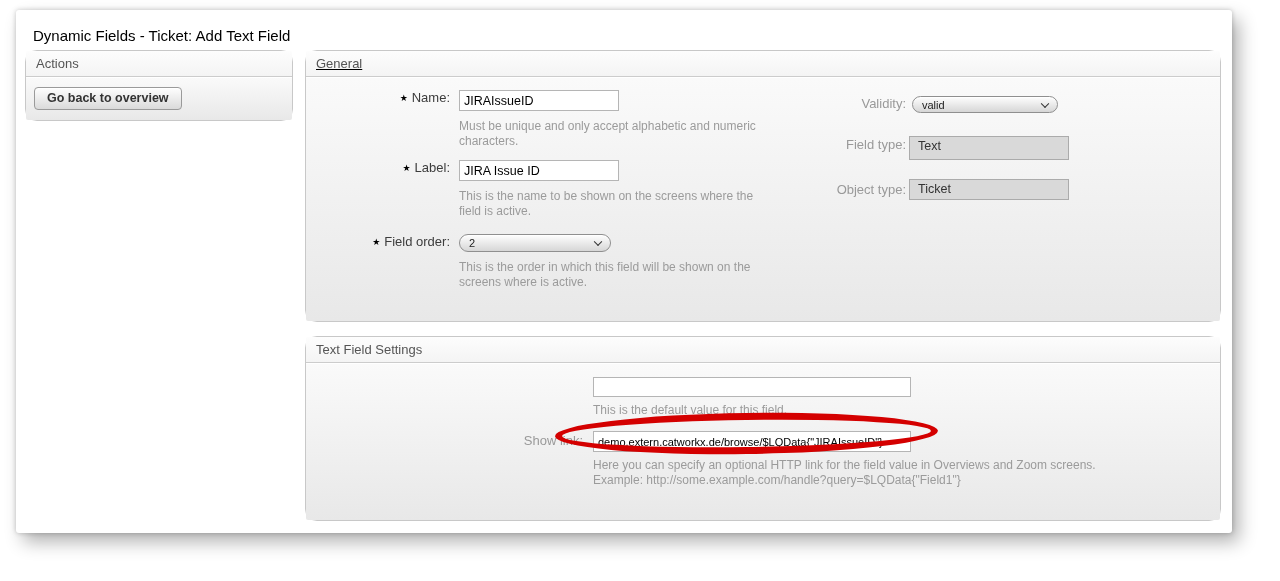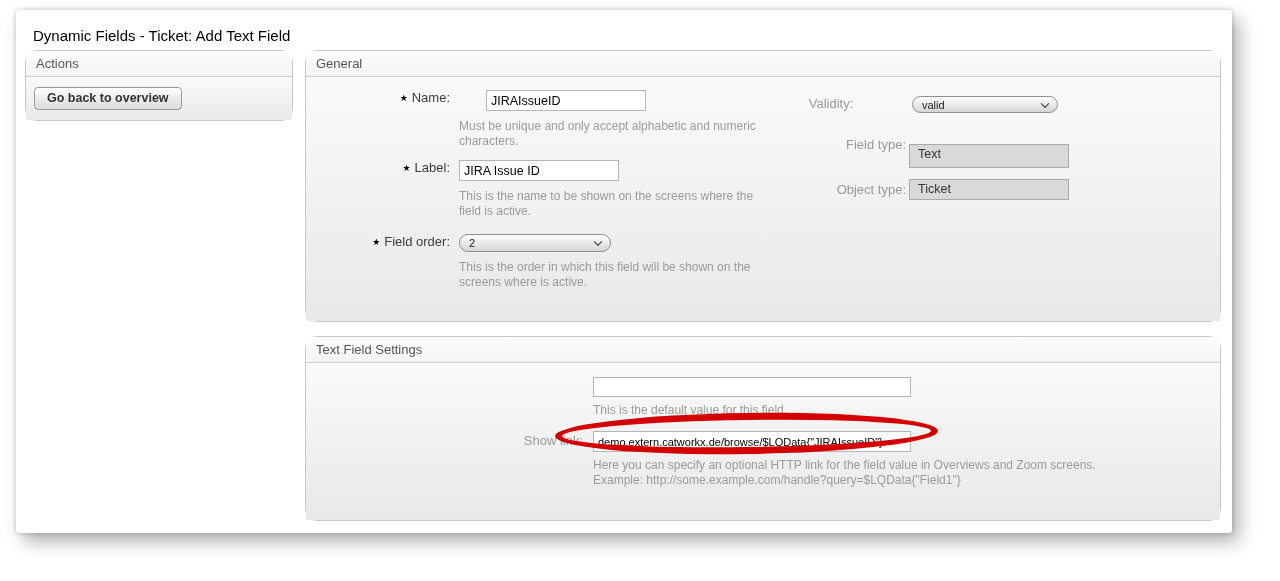--- a/index.html
+++ b/index.html
@@ -54,56 +54,56 @@
 
   <h1 class="page-title">Dynamic Fields - Ticket: Add Text Field</h1>
 
   <div class="widget" style="left:9px; top:40px; width:268px; height:71px;">
     <div class="widget-header">Actions</div>
     <div class="widget-content">
       <button class="btn" style="left:8px; top:9px; height:23px;">Go back to overview</button>
     </div>
   </div>
 
-  <div class="widget" style="left:289px; top:40px; width:916px; height:272px;">
+  <div class="widget" style="left:289px; top:40px; width:916px; height:272px;text-decoration:underline;">
     <div class="widget-header">General</div>
     <div class="widget-content">
 
       <div class="flabel dark" style="left:0; width:144px; top:10px;">
         <span class="star">★</span><span>Name:</span>
       </div>
-      <input class="tinput" style="left: 153px; top: 12px; width: 160px; height: 21px; margin-left: 27px;" value="JIRAIssueID">
+      <input class="tinput" style="left: 153px; top: 12px; width: 160px; height: 21px;" value="JIRAIssueID">
       <div class="hint" style="left:153px; top:41px; width:320px;">Must be unique and only accept alphabetic and numeric
 characters.</div>
 
       <div class="flabel dark" style="left:0; width:144px; top:80px;">
         <span class="star">★</span><span>Label:</span>
       </div>
       <input class="tinput" style="left: 153px; top: 82px; width: 160px; height: 21px;" value="JIRA Issue ID">
       <div class="hint" style="left:153px; top:111px; width:320px;">This is the name to be shown on the screens where the
 field is active.</div>
 
       <div class="flabel dark" style="left:0; width:144px; top:154px;">
         <span class="star">★</span><span>Field order:</span>
       </div>
       <div class="sel" style="left:153px; top:156px; width:152px; height:18px;">
         <span class="val">2</span>
         <span class="chev"></span>
       </div>
       <div class="hint" style="left:153px; top:182px; width:320px;">This is the order in which this field will be shown on the
 screens where is active.</div>
 
-      <div class="flabel gray" style="left:450px; width:150px; top:16px;text-align:center;">Validity:</div>
+      <div class="flabel gray" style="left:450px; width:150px; top:16px;">Validity:</div>
       <div class="sel" style="left:606px; top:18px; width:146px; height:17px;">
         <span class="val">valid</span>
         <span class="chev"></span>
       </div>
 
       <div class="flabel gray" style="left:450px; width:150px; top:57px;">Field type:</div>
-      <div class="robox" style="left:603px; top:66px; width:160px; height:24px;">Text</div>
+      <div class="robox" style="left:603px; top:58px; width:160px; height:24px;">Text</div>
 
       <div class="flabel gray" style="left:450px; width:150px; top:102px;">Object type:</div>
       <div class="robox" style="left:603px; top:101px; width:160px; height:21px;">Ticket</div>
 
     </div>
   </div>
 
   <div class="widget" style="left:289px; top:326px; width:916px; height:185px;">
     <div class="widget-header">Text Field Settings</div>
     <div class="widget-content">

